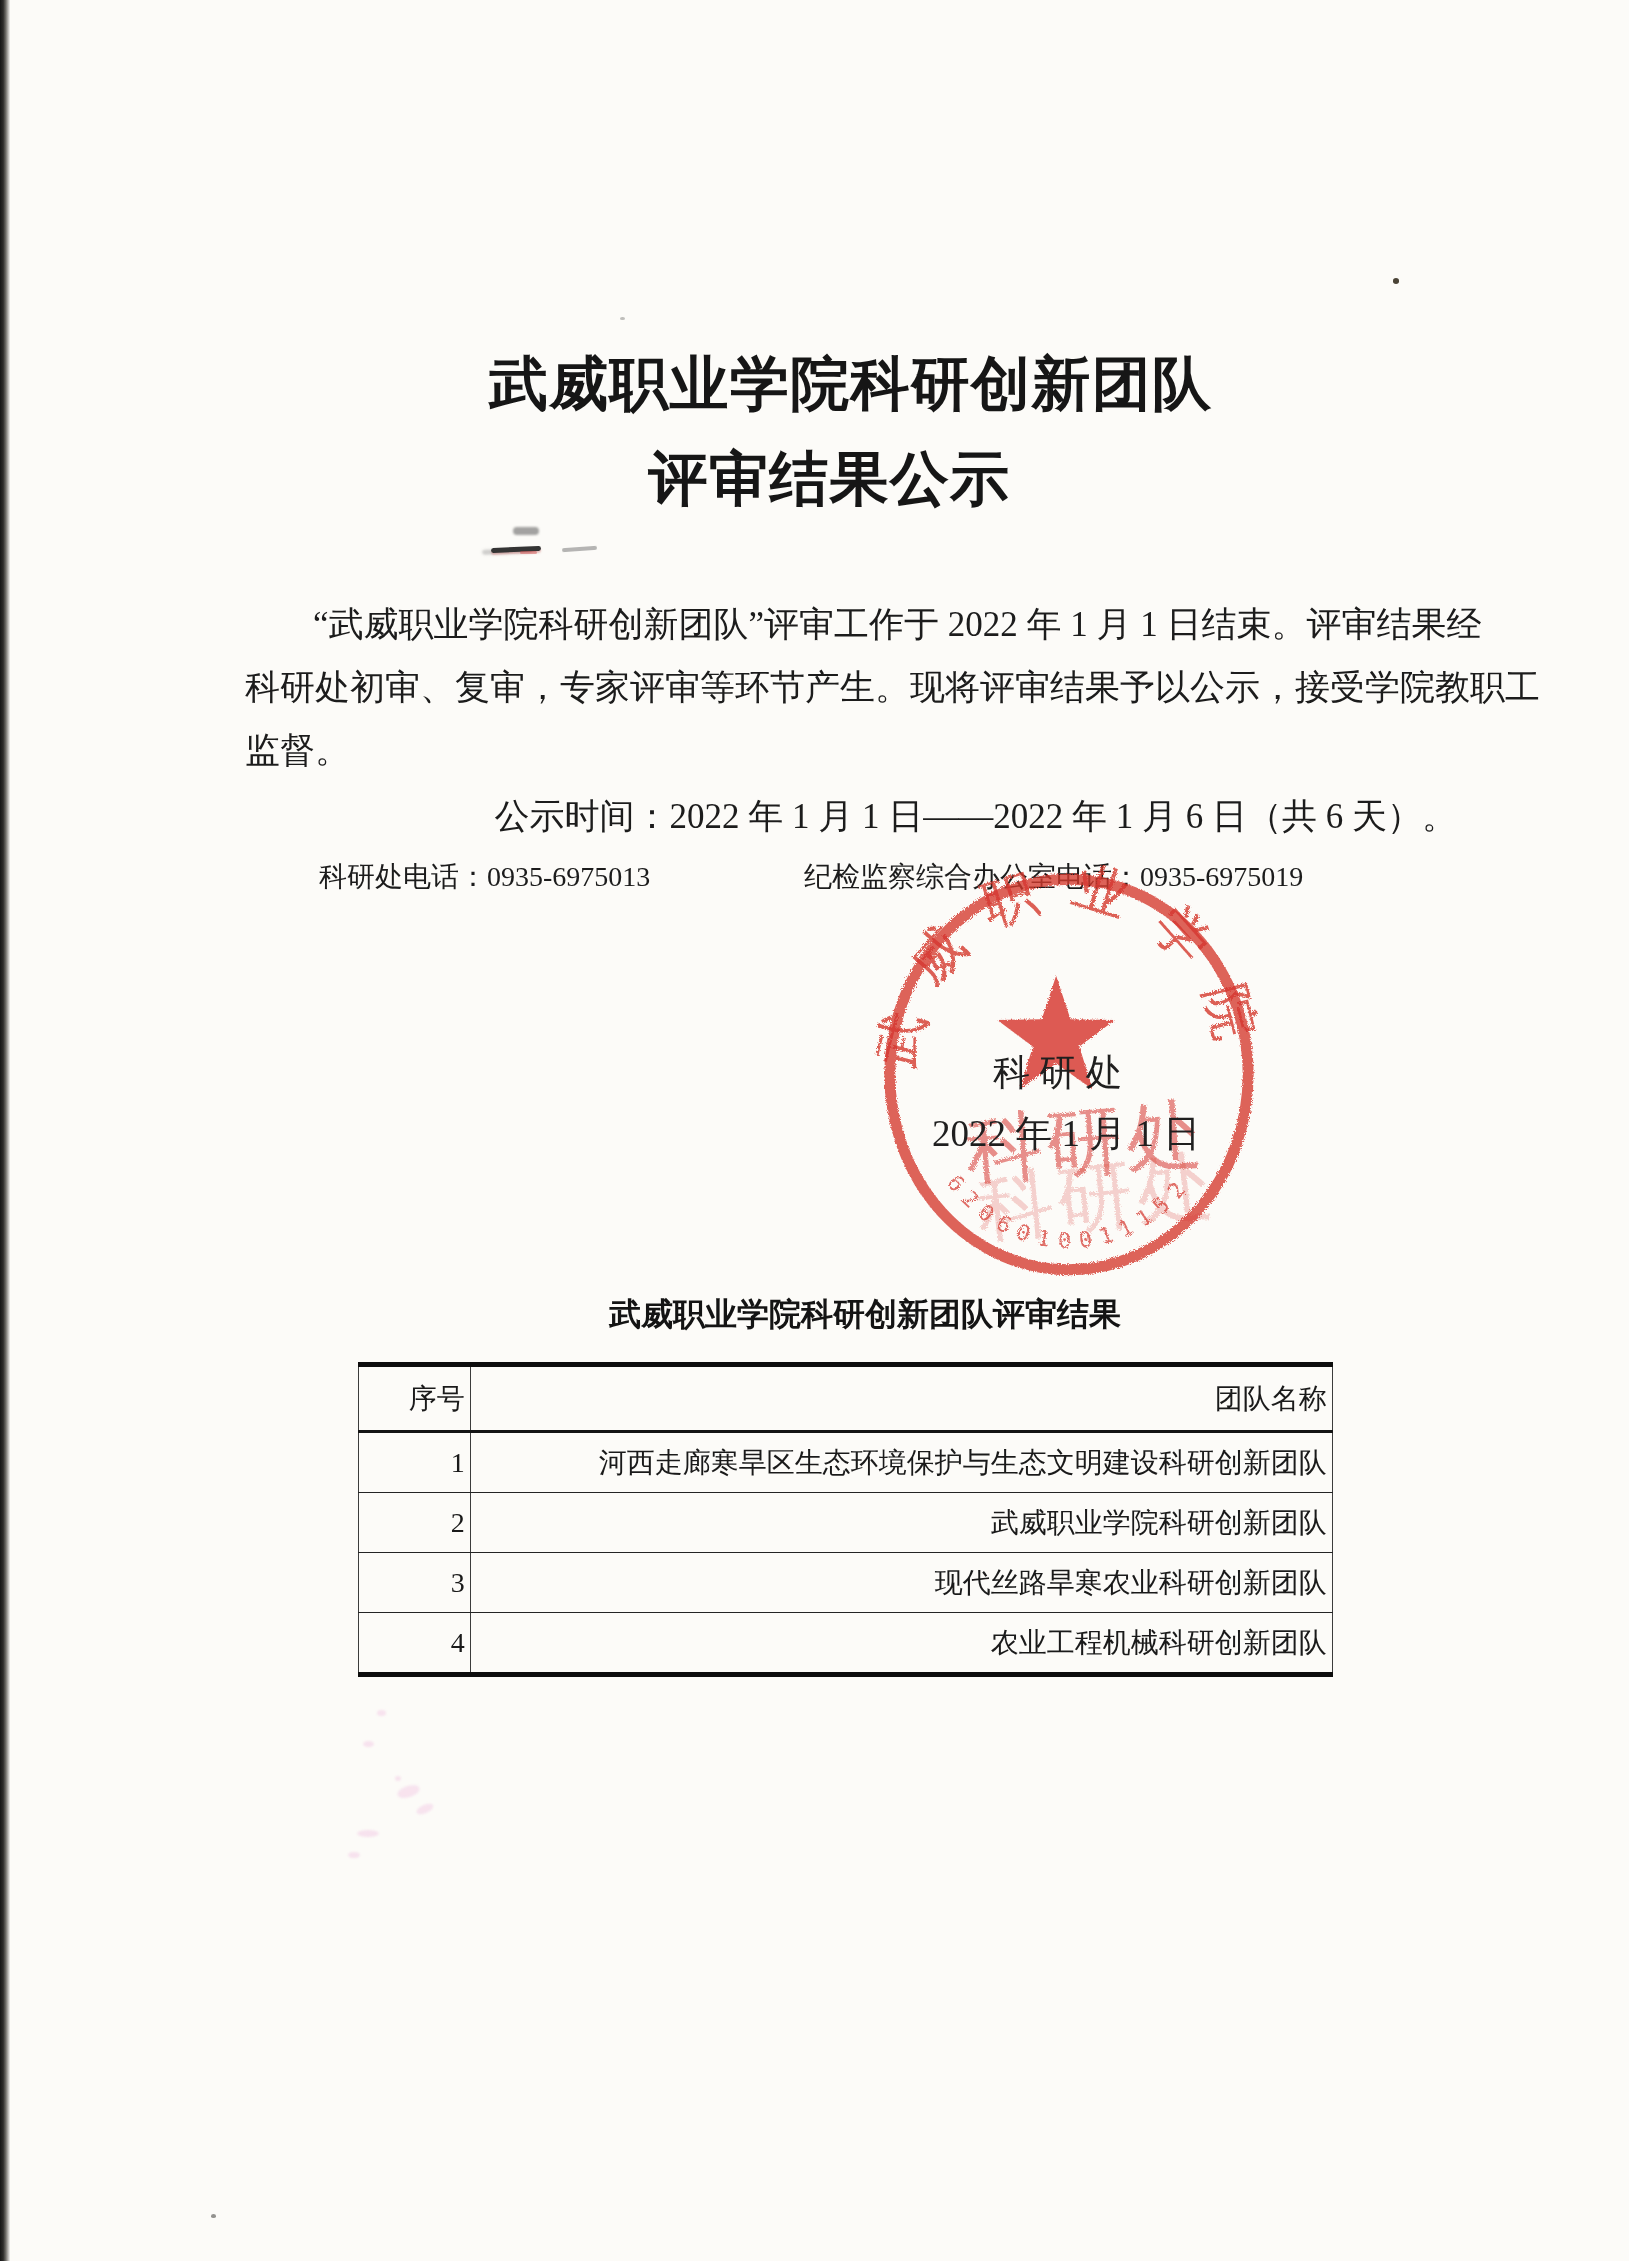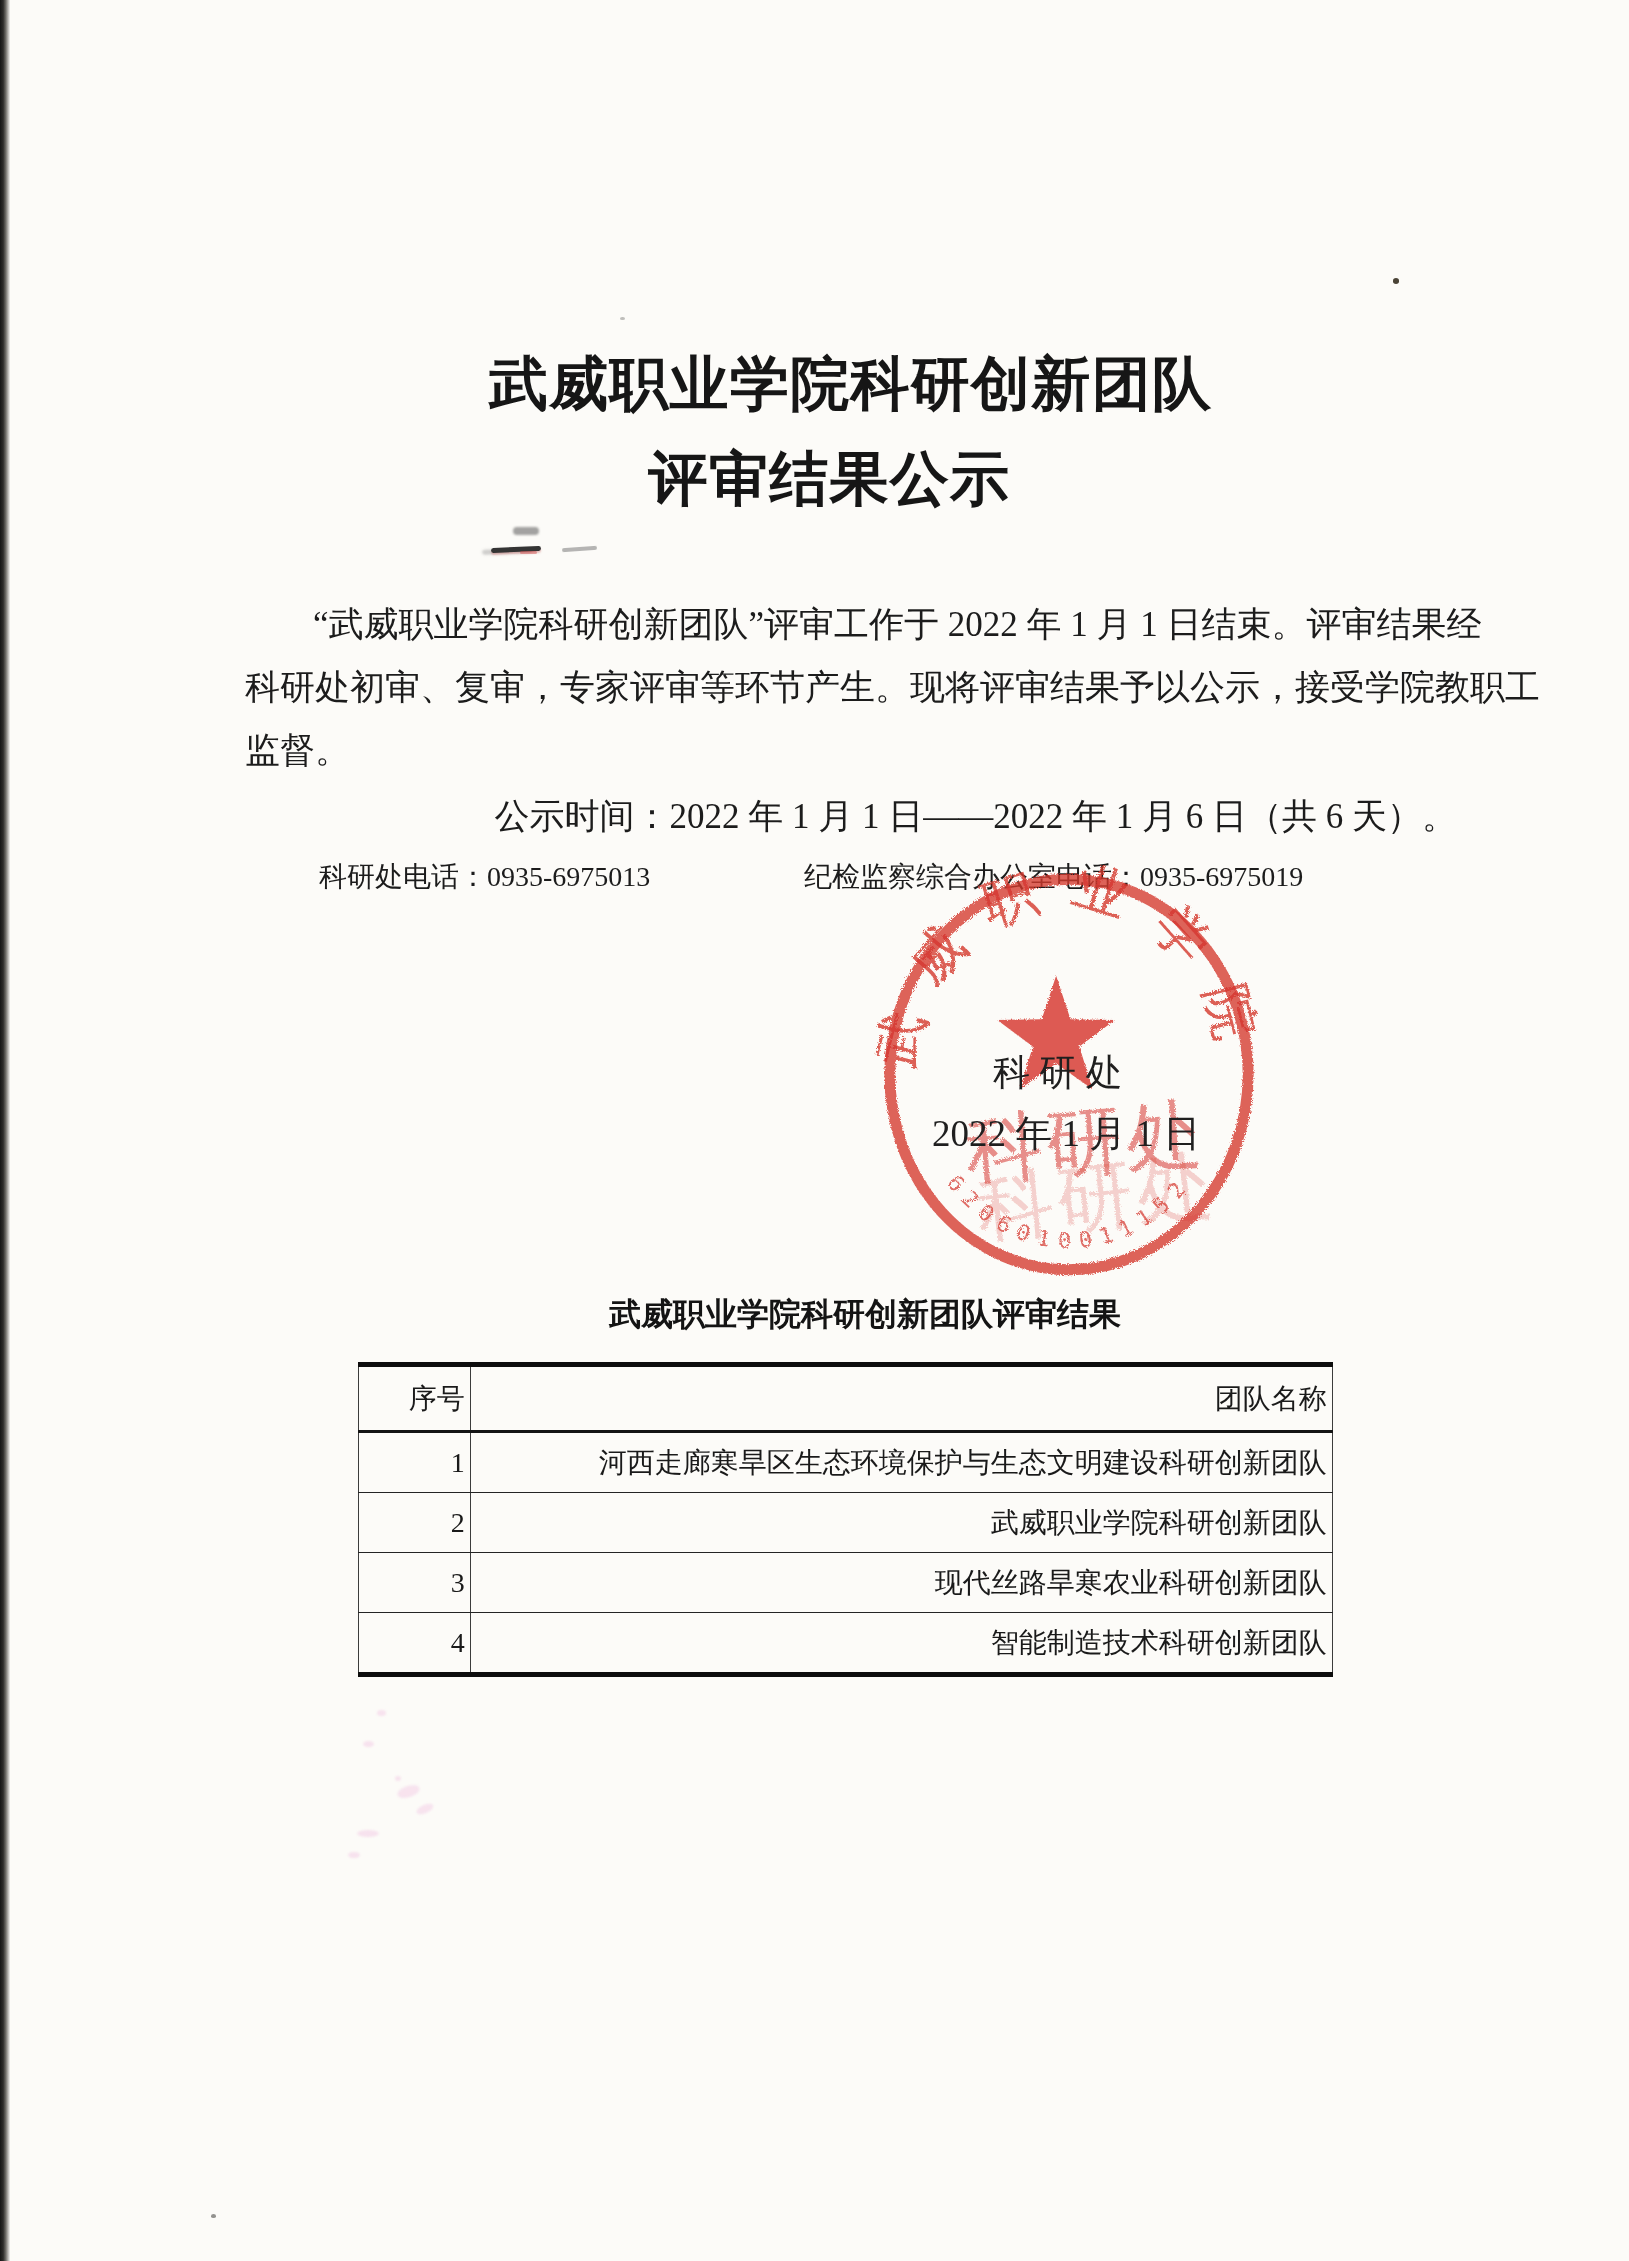--- a/index.html
+++ b/index.html
@@ -163,21 +163,21 @@
       <tr class="row">
         <td>2</td>
         <td>武威职业学院科研创新团队</td>
       </tr>
       <tr class="row">
         <td>3</td>
         <td>现代丝路旱寒农业科研创新团队</td>
       </tr>
       <tr class="row">
         <td>4</td>
-        <td>智能制造技术科研创新团队</td>
+        <td>农业工程机械科研创新团队</td>
       </tr>
     </tbody>
   </table>
 
   <div>
     <div class="artifact pink pk1"></div>
     <div class="artifact pink pk2"></div>
     <div class="artifact pink pk3"></div>
     <div class="artifact pink pk4"></div>
     <div class="artifact pink pk5"></div>

